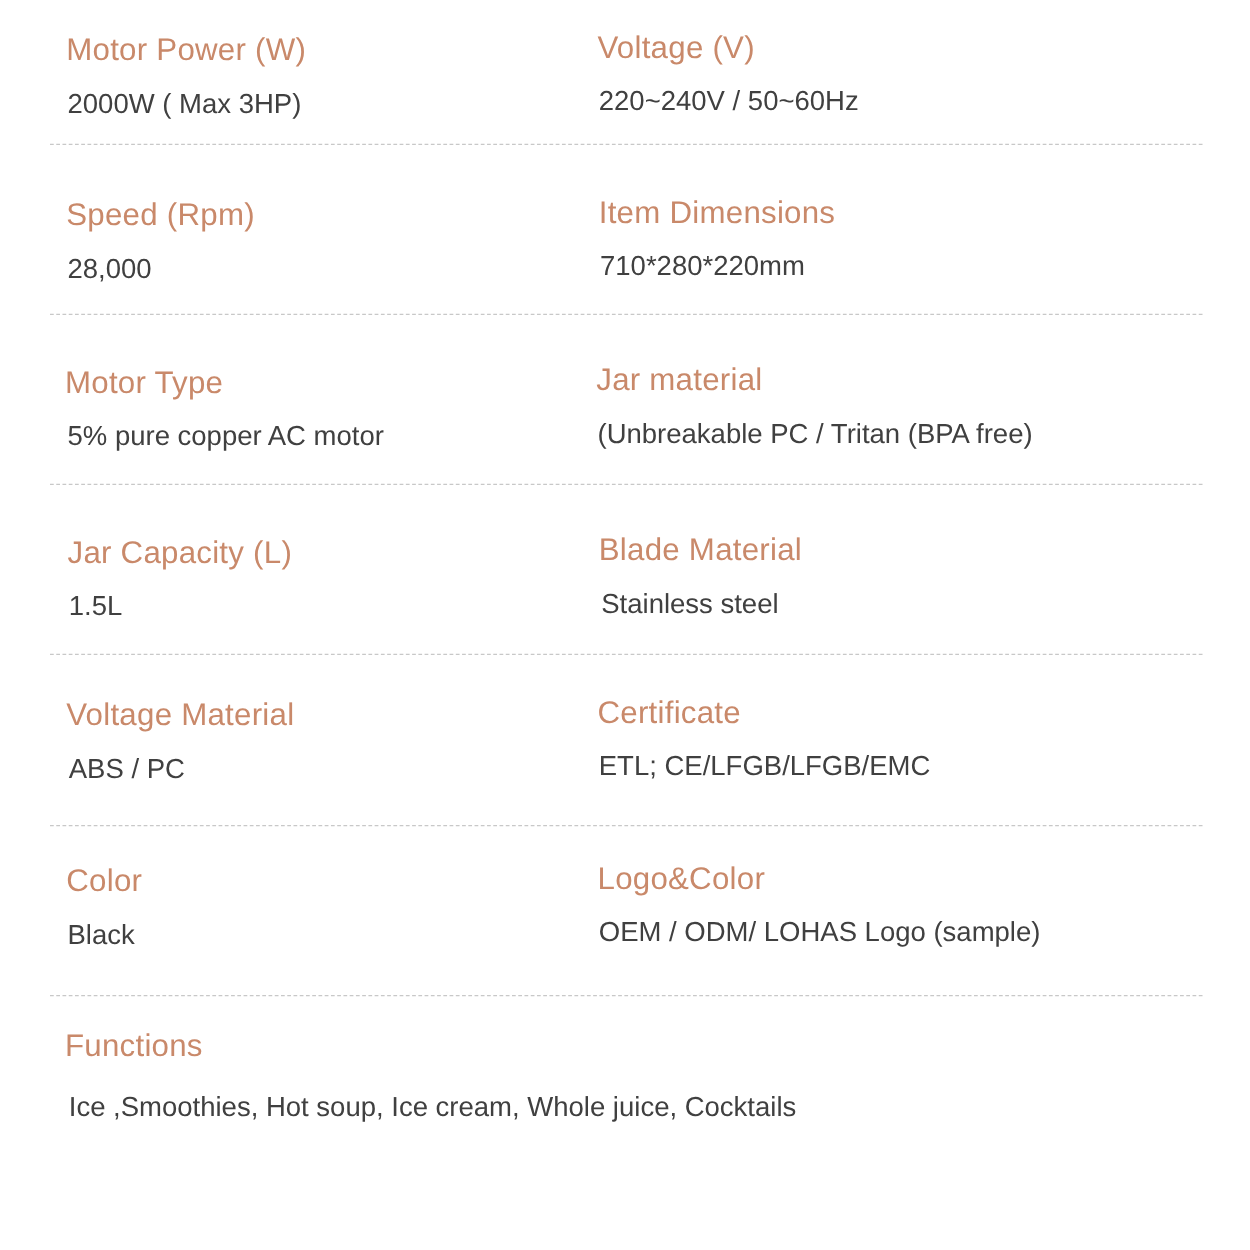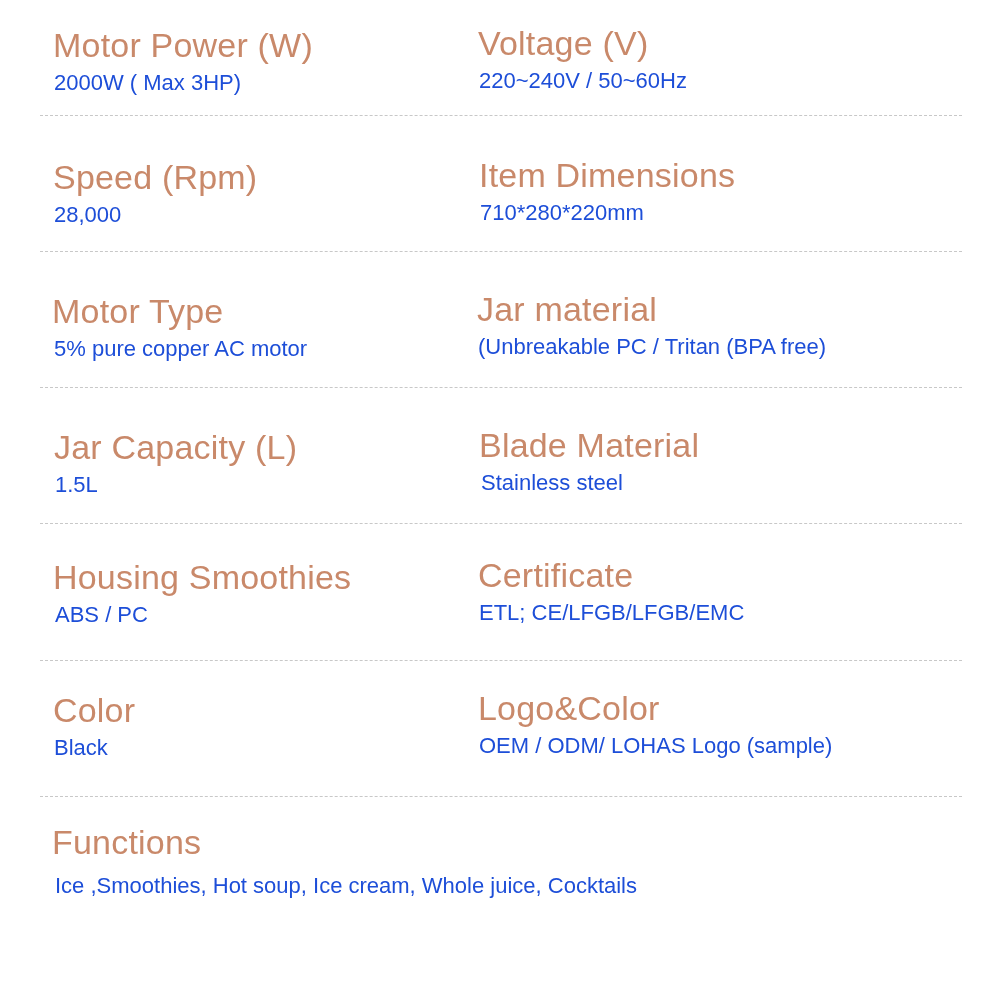--- a/index.html
+++ b/index.html
@@ -1,19 +1,19 @@
 <!DOCTYPE html>
 <html><head>
 <meta charset="utf-8">
 <style>
   html, body { margin:0; padding:0; background:#ffffff; }
   body { width:1000px; height:1000px; position:relative; overflow:hidden;
          font-family: "Liberation Sans", "DejaVu Sans", sans-serif; }
-  .label { position:absolute; color:#c9896a; font-size:34px; font-weight:300; white-space:nowrap; letter-spacing:0.2px; }
-  .value { position:absolute; color:#1d4ed8; font-size:22px; white-space:nowrap; }
+  .label { position:absolute; color:#c9896a; font-size:25px; font-weight:300; white-space:nowrap; letter-spacing:0.2px; }
+  .value { position:absolute; color:#404040; font-size:22px; white-space:nowrap; }
   .divider { position:absolute; left:40px; width:922px; height:0; border-top:1px dashed #c8c8c8; }
 </style>
 </head>
 <body>
 
 <div>
 
   <div class="label" style="left:53px;top:26px;">Motor Power (W)</div>
   <div class="value" style="left:54px;top:70px;">2000W ( Max 3HP)</div>
   <div class="label" style="left:478px;top:24px;">Voltage (V)</div>
@@ -31,21 +31,21 @@
   <div class="label" style="left:477px;top:290px;">Jar material</div>
   <div class="value" style="left:478px;top:334px;">(Unbreakable PC / Tritan (BPA free)</div>
   <div class="divider" style="top:387px;"></div>
 
   <div class="label" style="left:54px;top:428px;text-align:center;">Jar Capacity (L)</div>
   <div class="value" style="left:55px;top:472px;">1.5L</div>
   <div class="label" style="left:479px;top:426px;">Blade Material</div>
   <div class="value" style="left:481px;top:470px;text-align:right;">Stainless steel</div>
   <div class="divider" style="top:523px;"></div>
 
-  <div class="label" style="left:53px;top:558px;">Housing Smoothies</div>
+  <div class="label" style="left:53px;top:558px;">Voltage Material</div>
   <div class="value" style="left:55px;top:602px;">ABS / PC</div>
   <div class="label" style="left:478px;top:556px;">Certificate</div>
   <div class="value" style="left:479px;top:600px;">ETL; CE/LFGB/LFGB/EMC</div>
   <div class="divider" style="top:660px;"></div>
 
   <div class="label" style="left:53px;top:691px;">Color</div>
   <div class="value" style="left:54px;top:735px;">Black</div>
   <div class="label" style="left:478px;top:689px;">Logo&amp;Color</div>
   <div class="value" style="left:479px;top:733px;">OEM / ODM/ LOHAS Logo (sample)</div>
   <div class="divider" style="top:796px;"></div>

